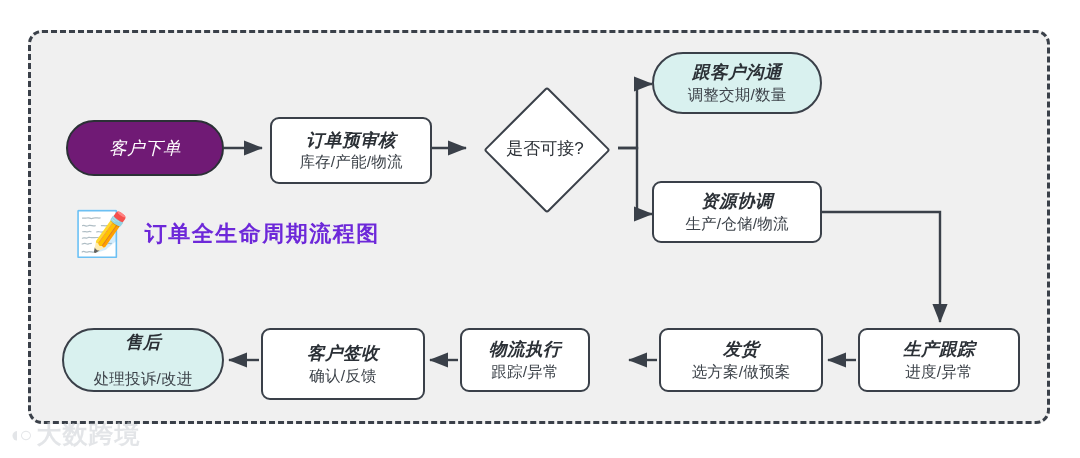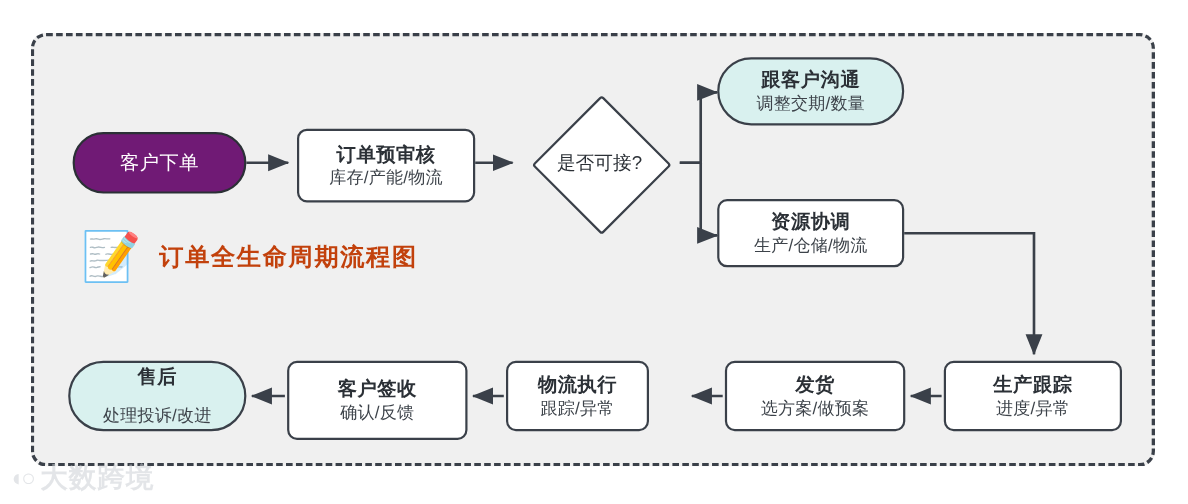--- a/index.html
+++ b/index.html
@@ -42,20 +42,21 @@
     text-align: center;
     line-height: 1.18;
     padding: 2px 6px;
   }
   .node .ttl {
     font-size: 17.5px;
     font-weight: bold;
     color: #2b3036;
     letter-spacing: .5px;
     white-space: nowrap;
+    font-style: italic;
   }
   .node .sub {
     font-size: 15.5px;
     font-weight: normal;
     color: #3d434a;
     letter-spacing: .2px;
     white-space: nowrap;
     margin-top: 3px;
   }
   .node.one-line .ttl { font-size: 17.5px; }
@@ -117,21 +118,21 @@
     gap: 16px;
   }
   #titleblock .tico {
     font-size: 44px;
     line-height: 1;
     filter: saturate(1.05);
   }
   #titleblock .ttxt {
     font-size: 22px;
     font-weight: bold;
-    color: #c2410c;
+    color: #6d28d9;
     letter-spacing: 1.5px;
     white-space: nowrap;
   }
 
   
   #watermark {
     position: absolute;
     left: 8px;
     top: 418px;
     display: flex;

